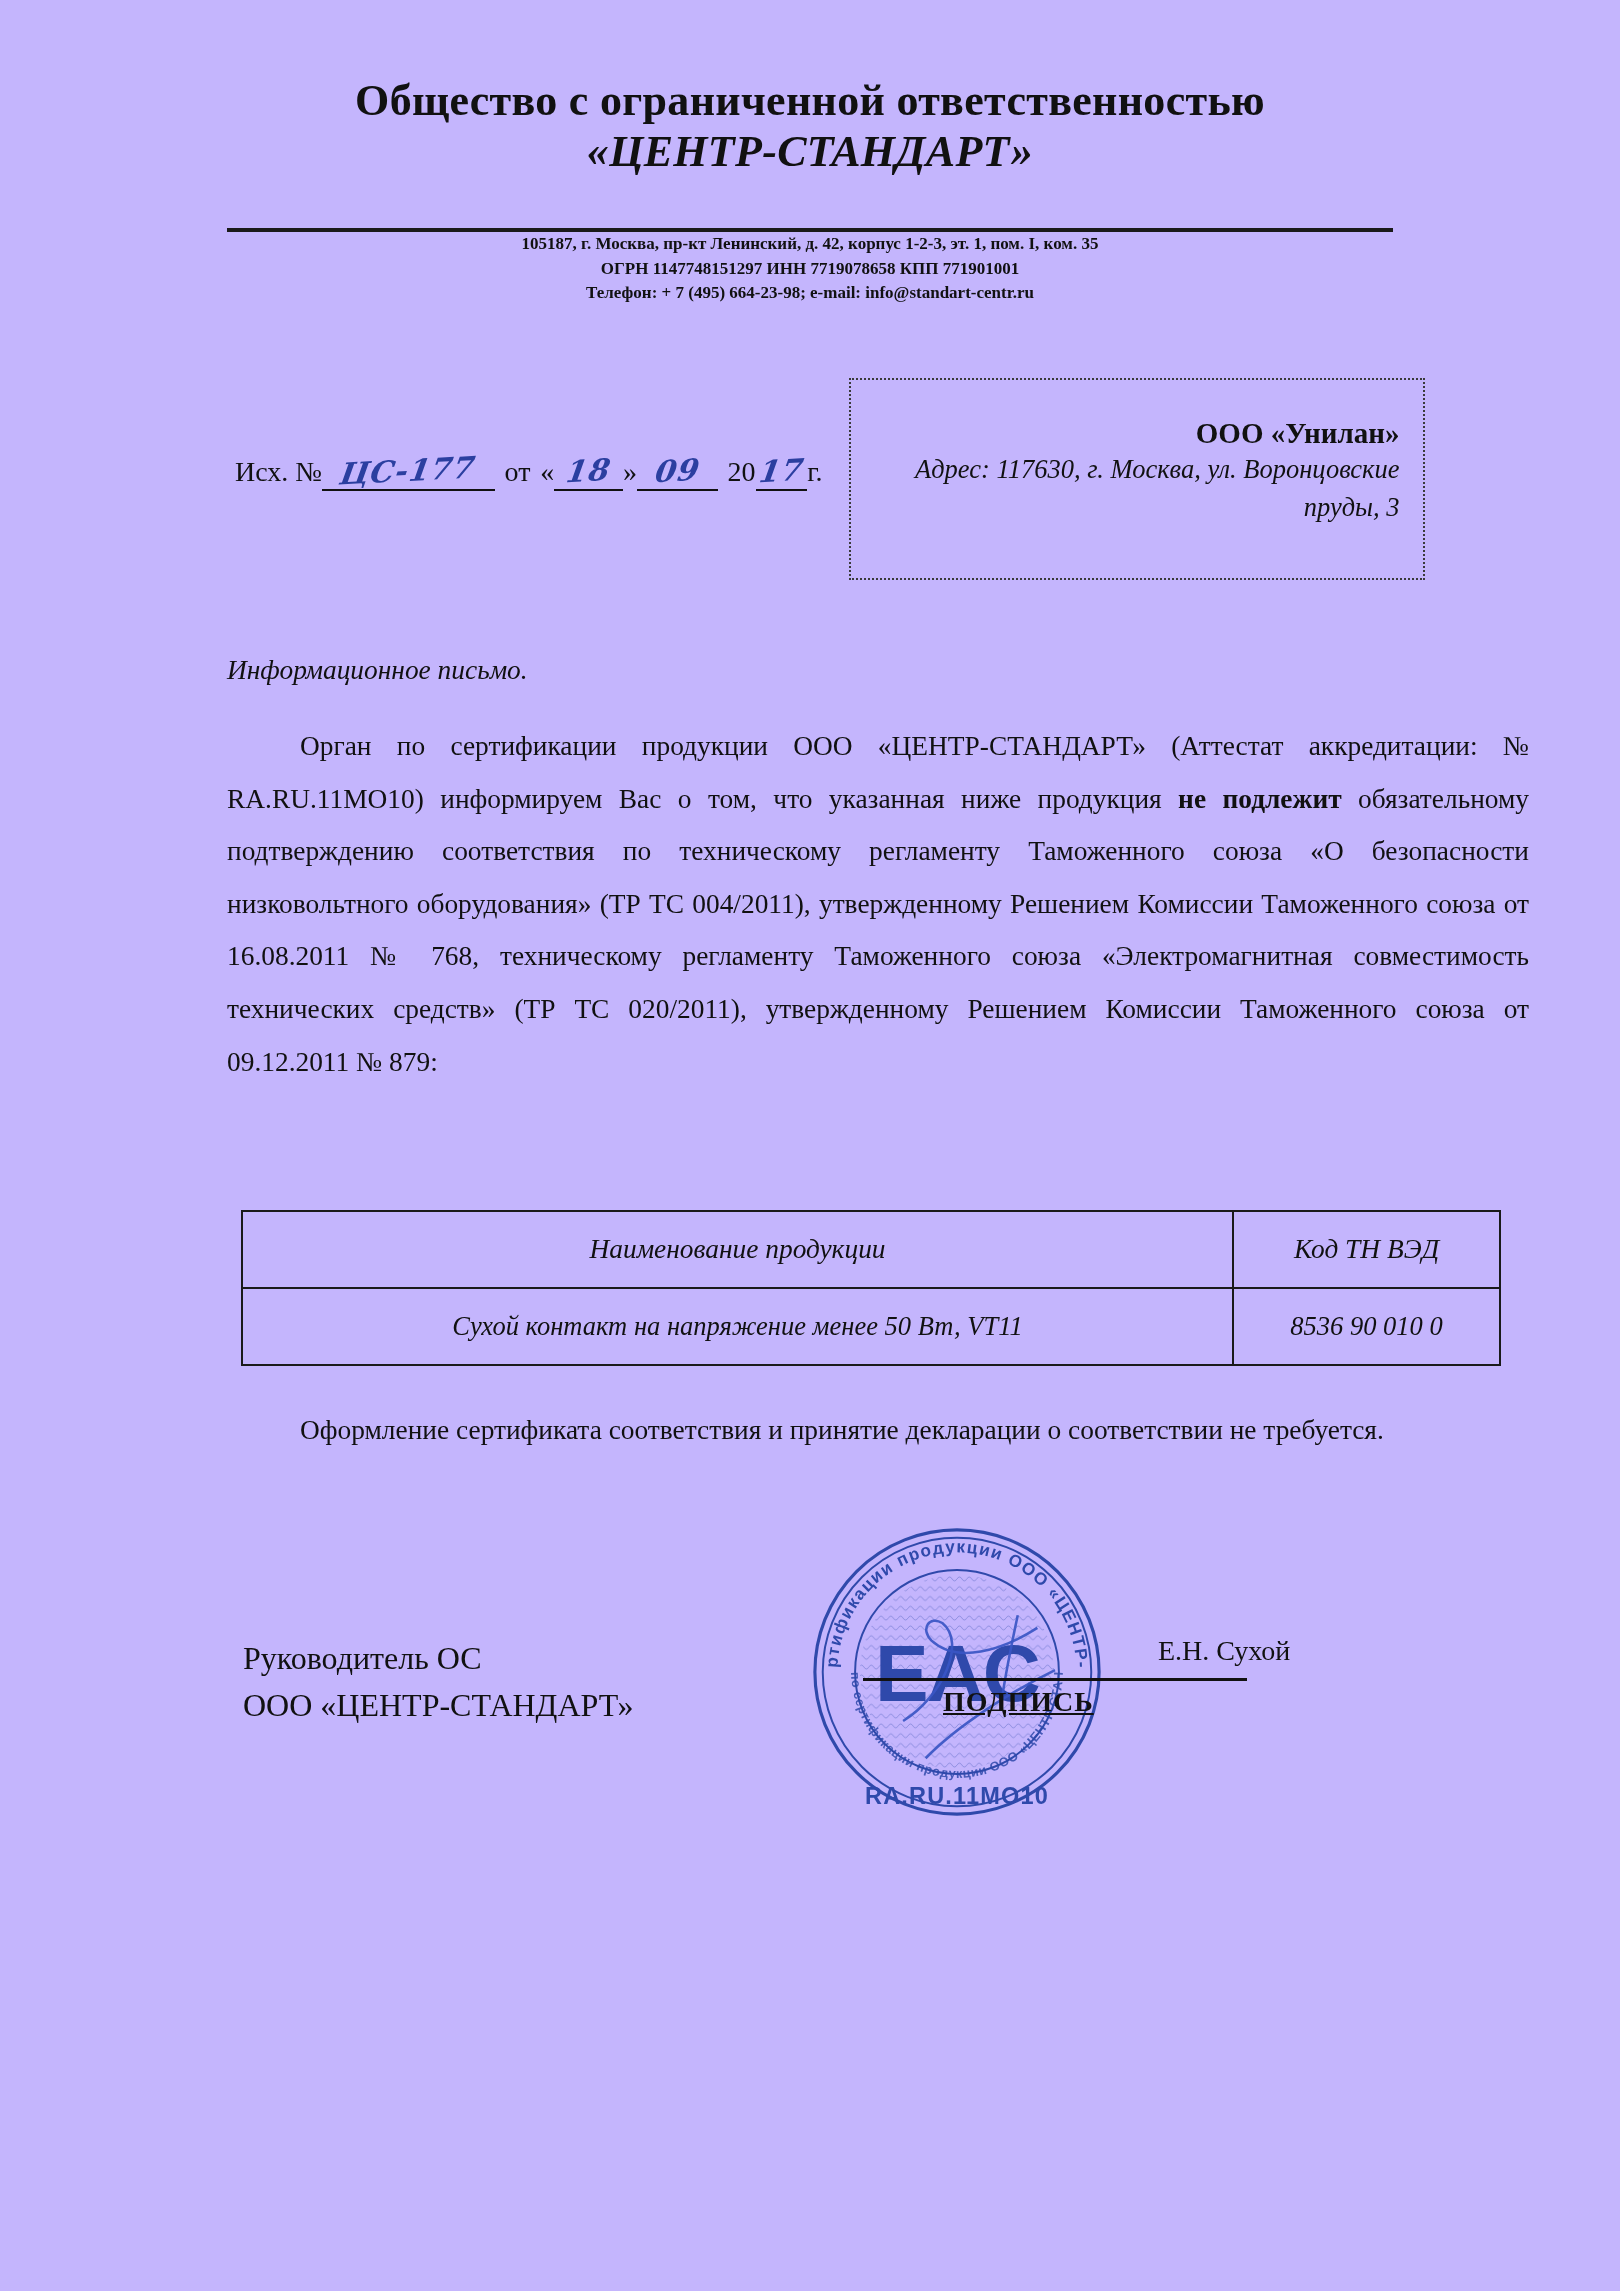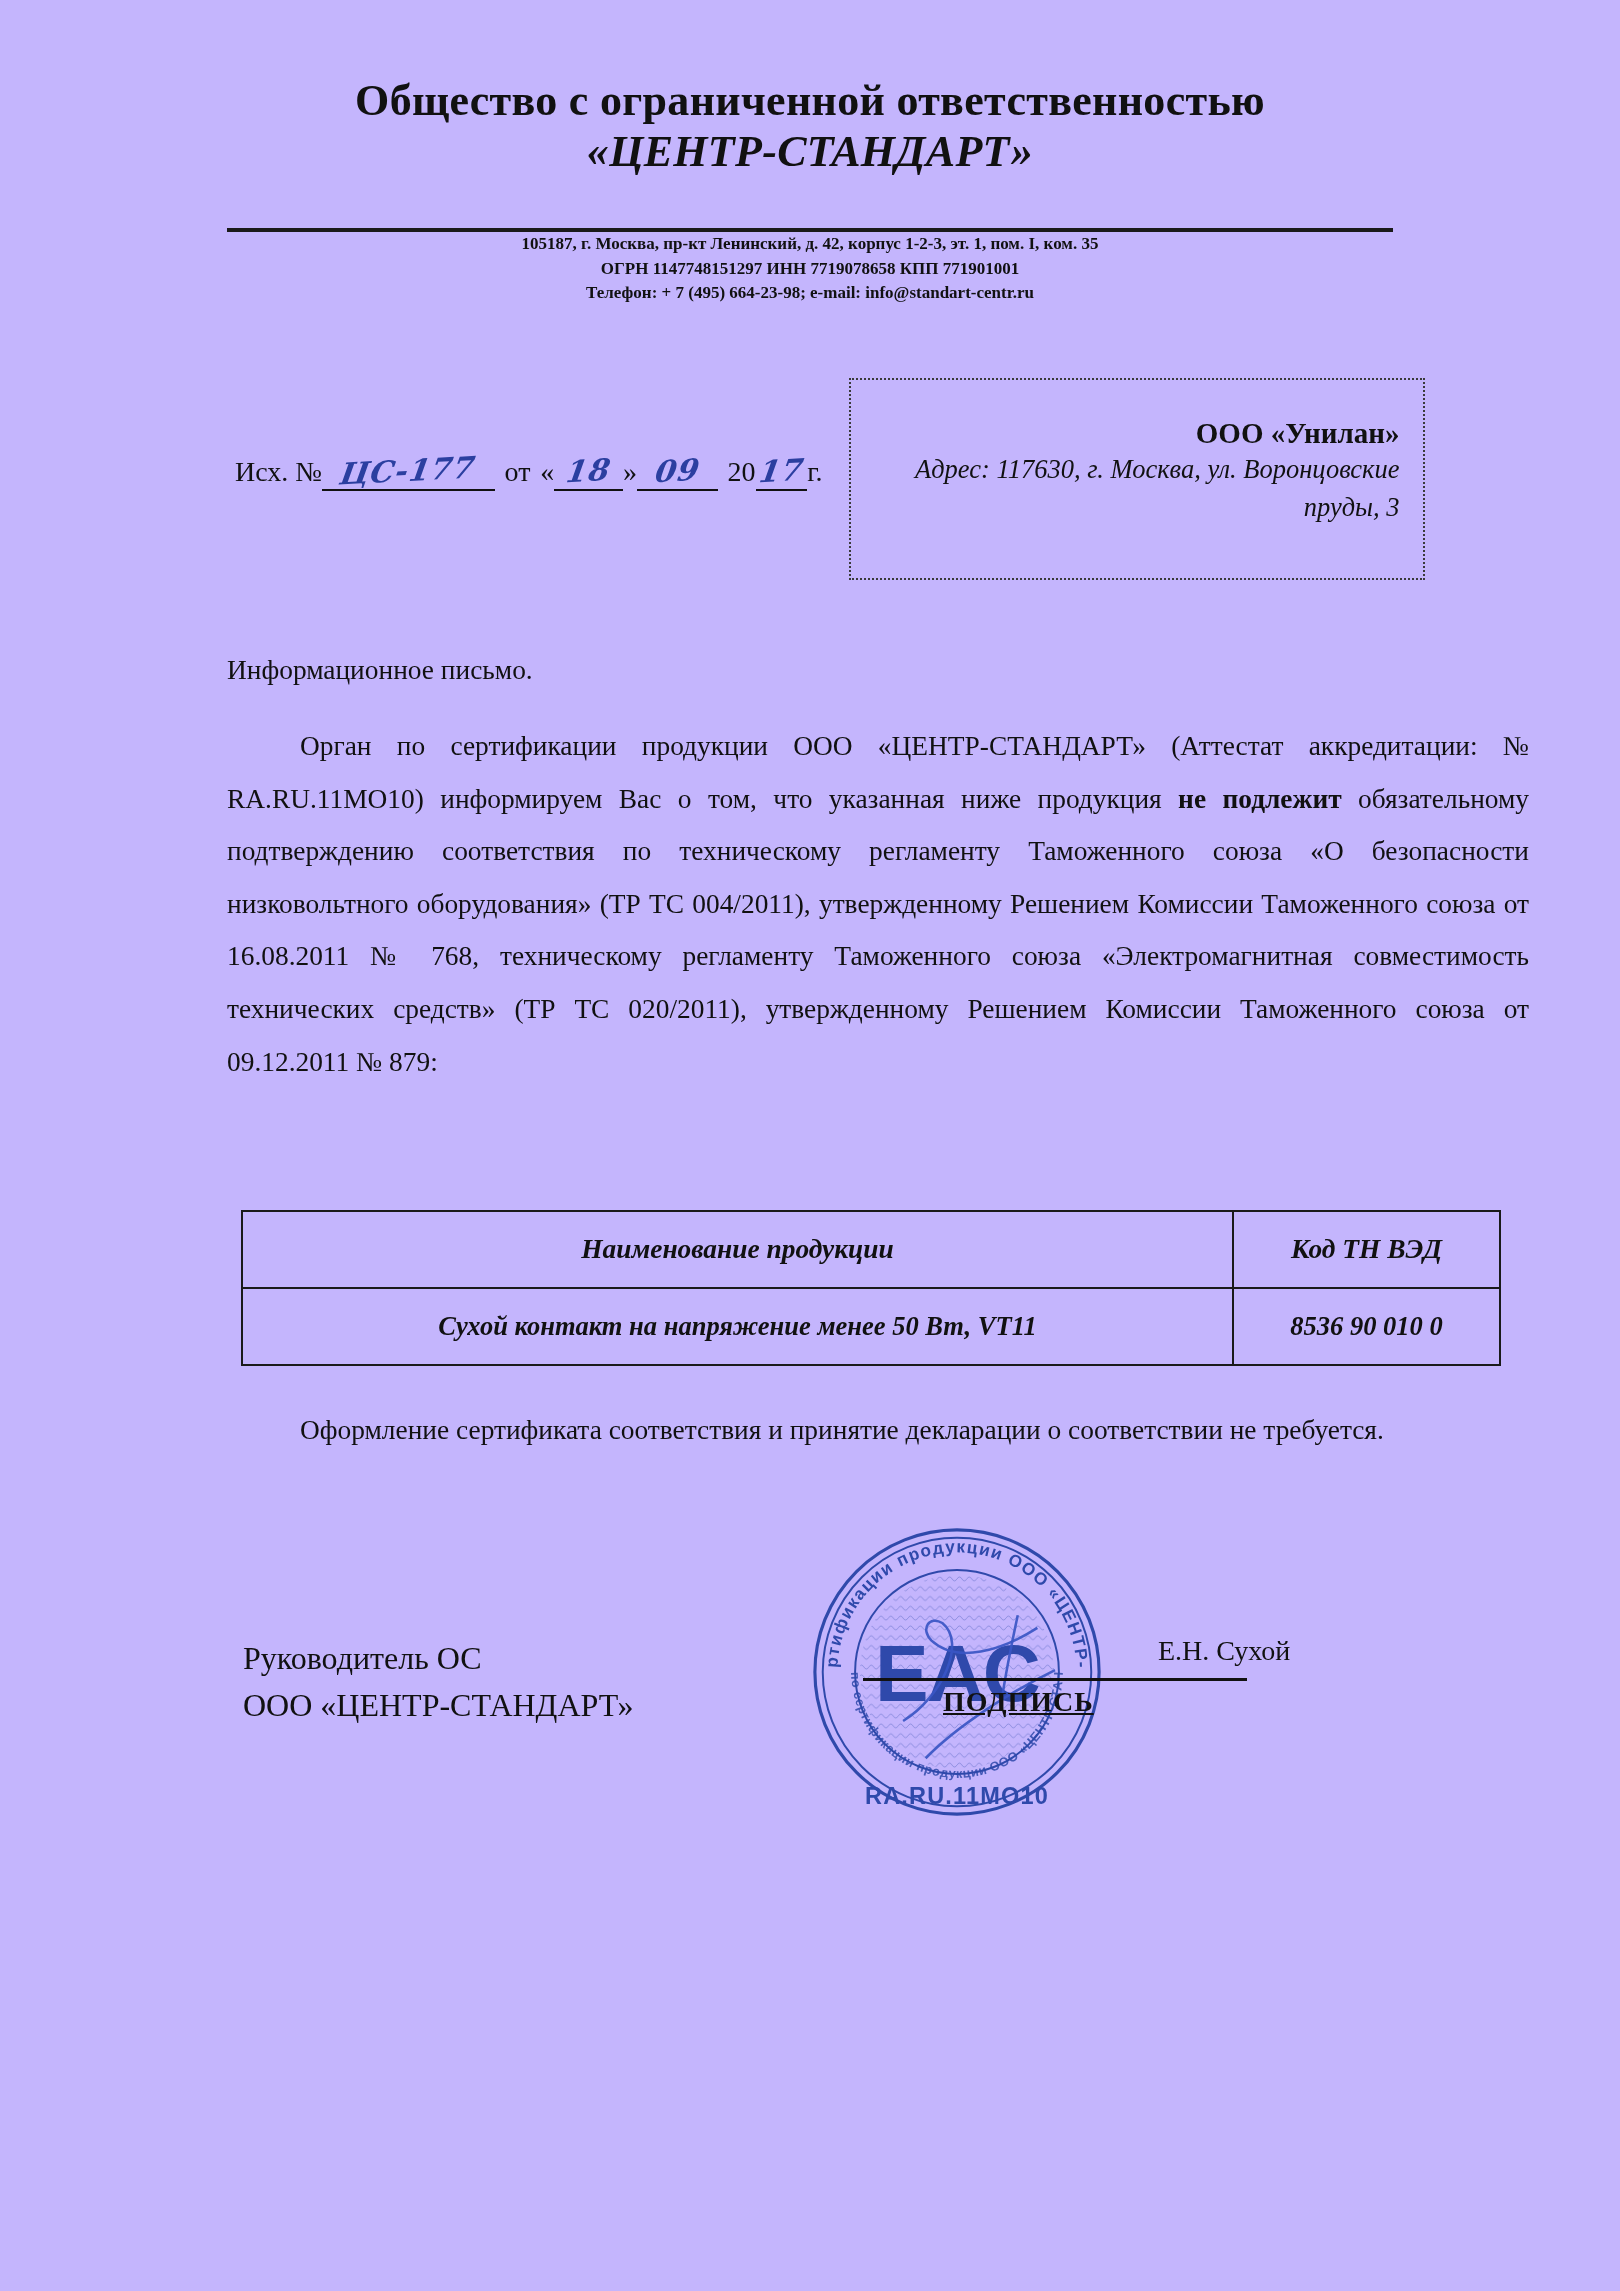--- a/index.html
+++ b/index.html
@@ -113,20 +113,21 @@
     line-height: 1.42;
     margin-top: 0;
   }
 
   
   .subject {
     position: absolute;
     left: 227px;
     top: 655px;
     font-size: 27.4px;
+    font-style: italic;
   }
   .body {
     position: absolute;
     left: 227px;
     top: 720px;
     width: 1302px;
     font-size: 27.4px;
     line-height: 1.92;
     text-align: justify;
     text-indent: 73px;
@@ -138,21 +139,21 @@
     position: absolute;
     left: 241px;
     top: 1210px;
     width: 1260px;
     border-collapse: collapse;
     table-layout: fixed;
   }
   .prod-table td, .prod-table th {
     border: 2px solid #1a1a1a;
     text-align: center;
-    font-weight: bold;
+    font-weight: normal;
     font-style: italic;
     vertical-align: middle;
   }
   .prod-table th { height: 73px; font-size: 27.4px; }
   .prod-table td { height: 73px; font-size: 26.5px; }
   .col-code { width: 263px; }
 
   
   .closing {
     position: absolute;

